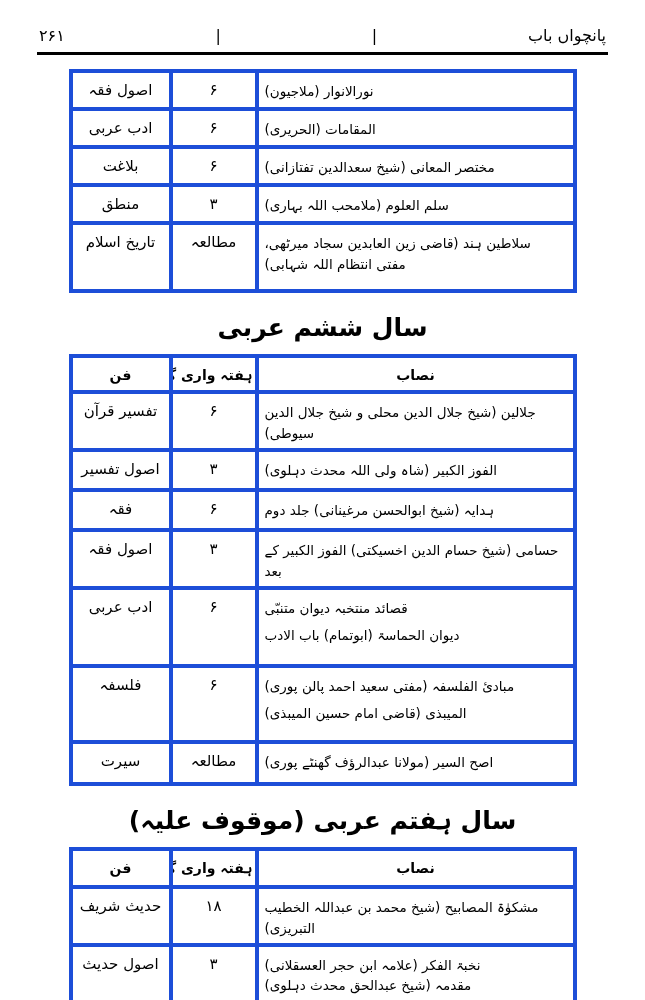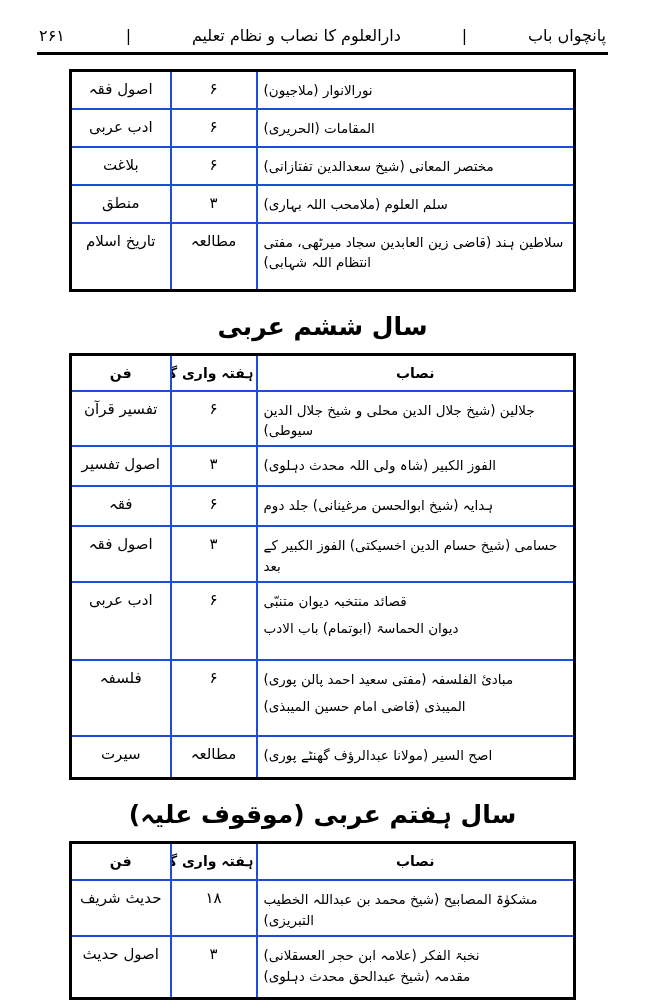--- a/index.html
+++ b/index.html
@@ -45,21 +45,21 @@
   
   table.sched {
     width: 506px;
     margin: 0 auto;
     border-collapse: collapse;
     border: 3px solid #000;
     table-layout: fixed;
   }
   table.sched + .sec-heading { margin-top: 20px; }
   .sched td, .sched th {
-    border: 2px solid #1d4ed8;
+    border: 4px solid #1d4ed8;
     vertical-align: top;
     padding: 8px 6px 4px 6px;
   }
   .sched th {
     font-weight: bold;
     font-size: 14px;
     padding: 9px 2px 6px 2px;
     white-space: nowrap;
     overflow: hidden;
   }
@@ -70,21 +70,20 @@
   tr.gapped .nline + .nline { margin-top: 6px; }
 </style>
 </head>
 <body>
 
 <div class="page">
 
   <div class="runhead">
     <span>پانچواں باب</span>
     <span>|</span>
-    <span>دارالعلوم کا نصاب و نظام تعلیم</span>
     <span>|</span>
     <span>۲۶۱</span>
   </div>
   <div class="head-rule"></div>
 
   <table class="sched">
     <colgroup>
         <col style="width:318px">
         <col style="width:86px">
         <col style="width:100px">

